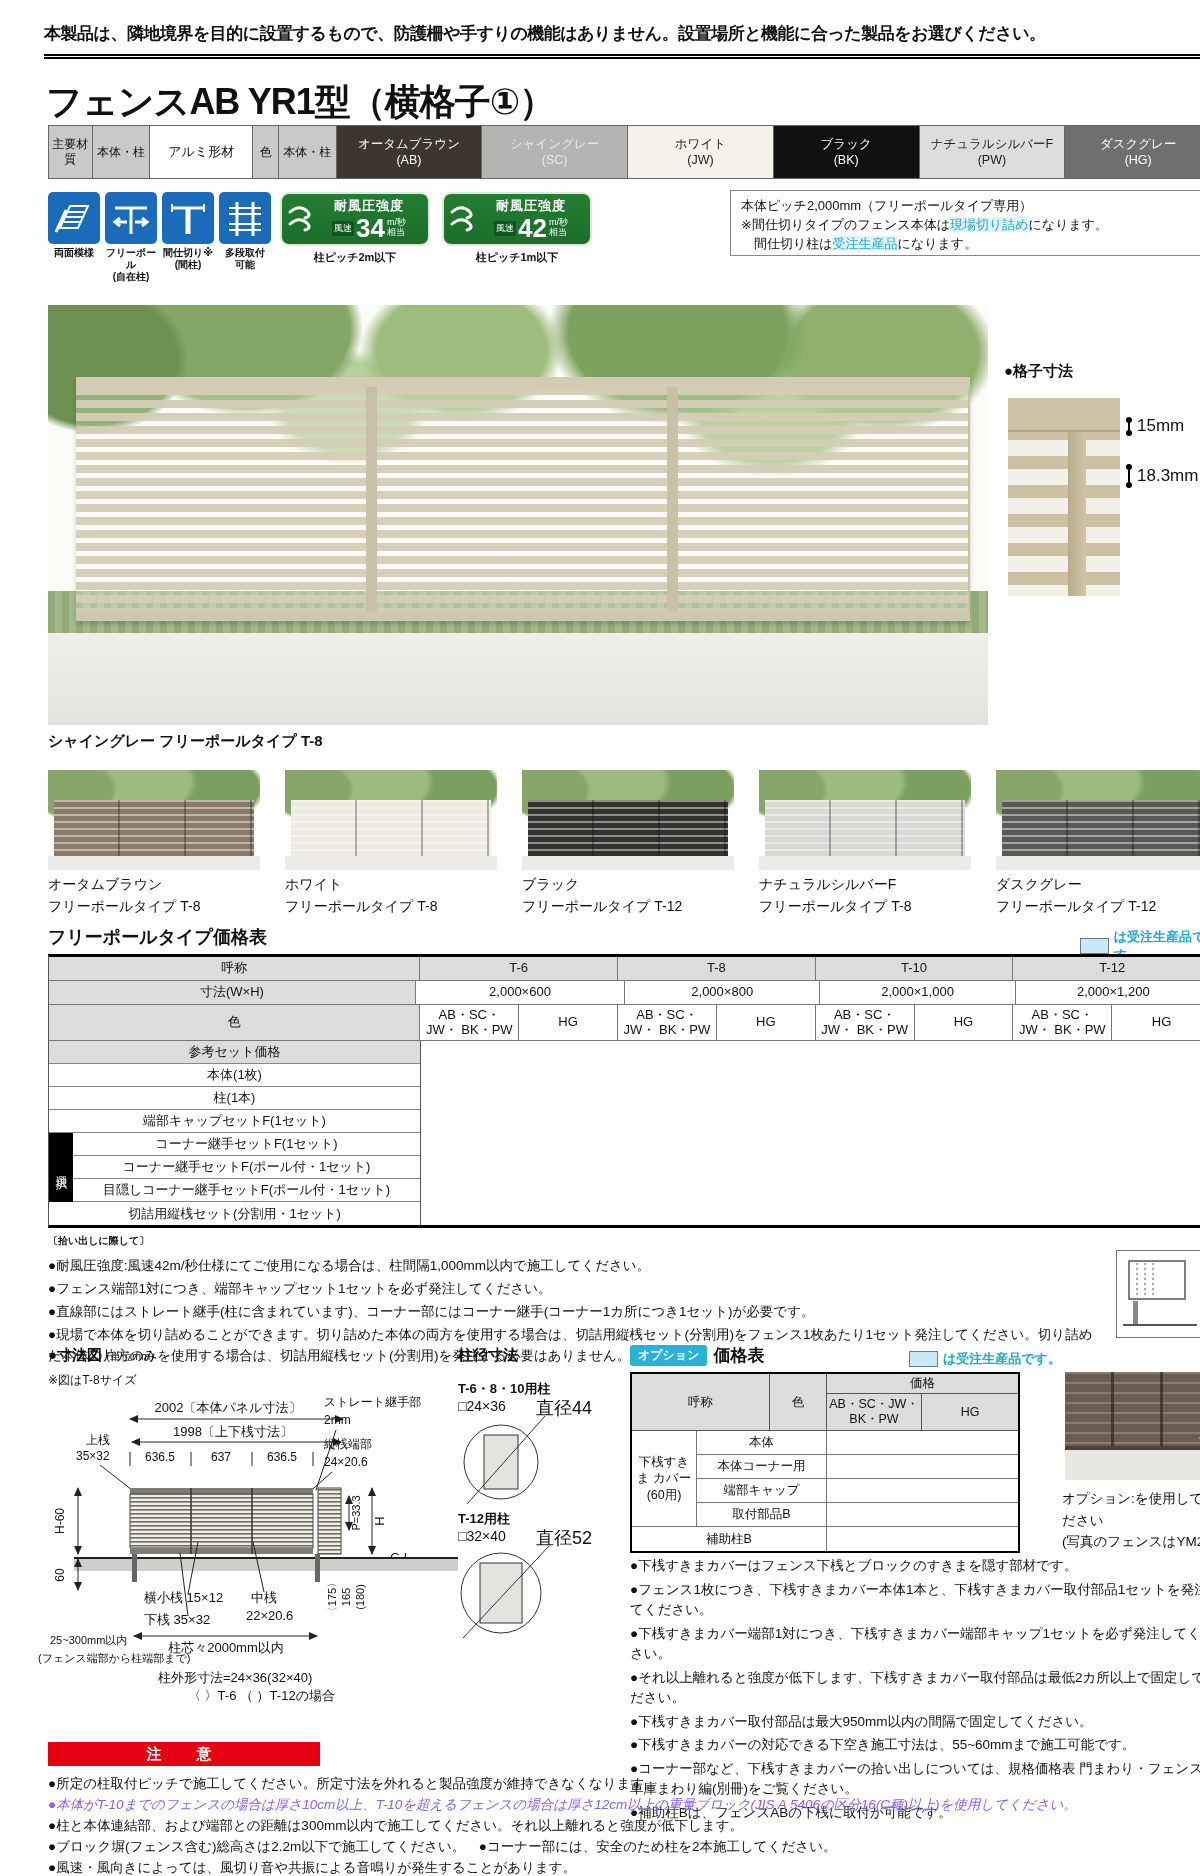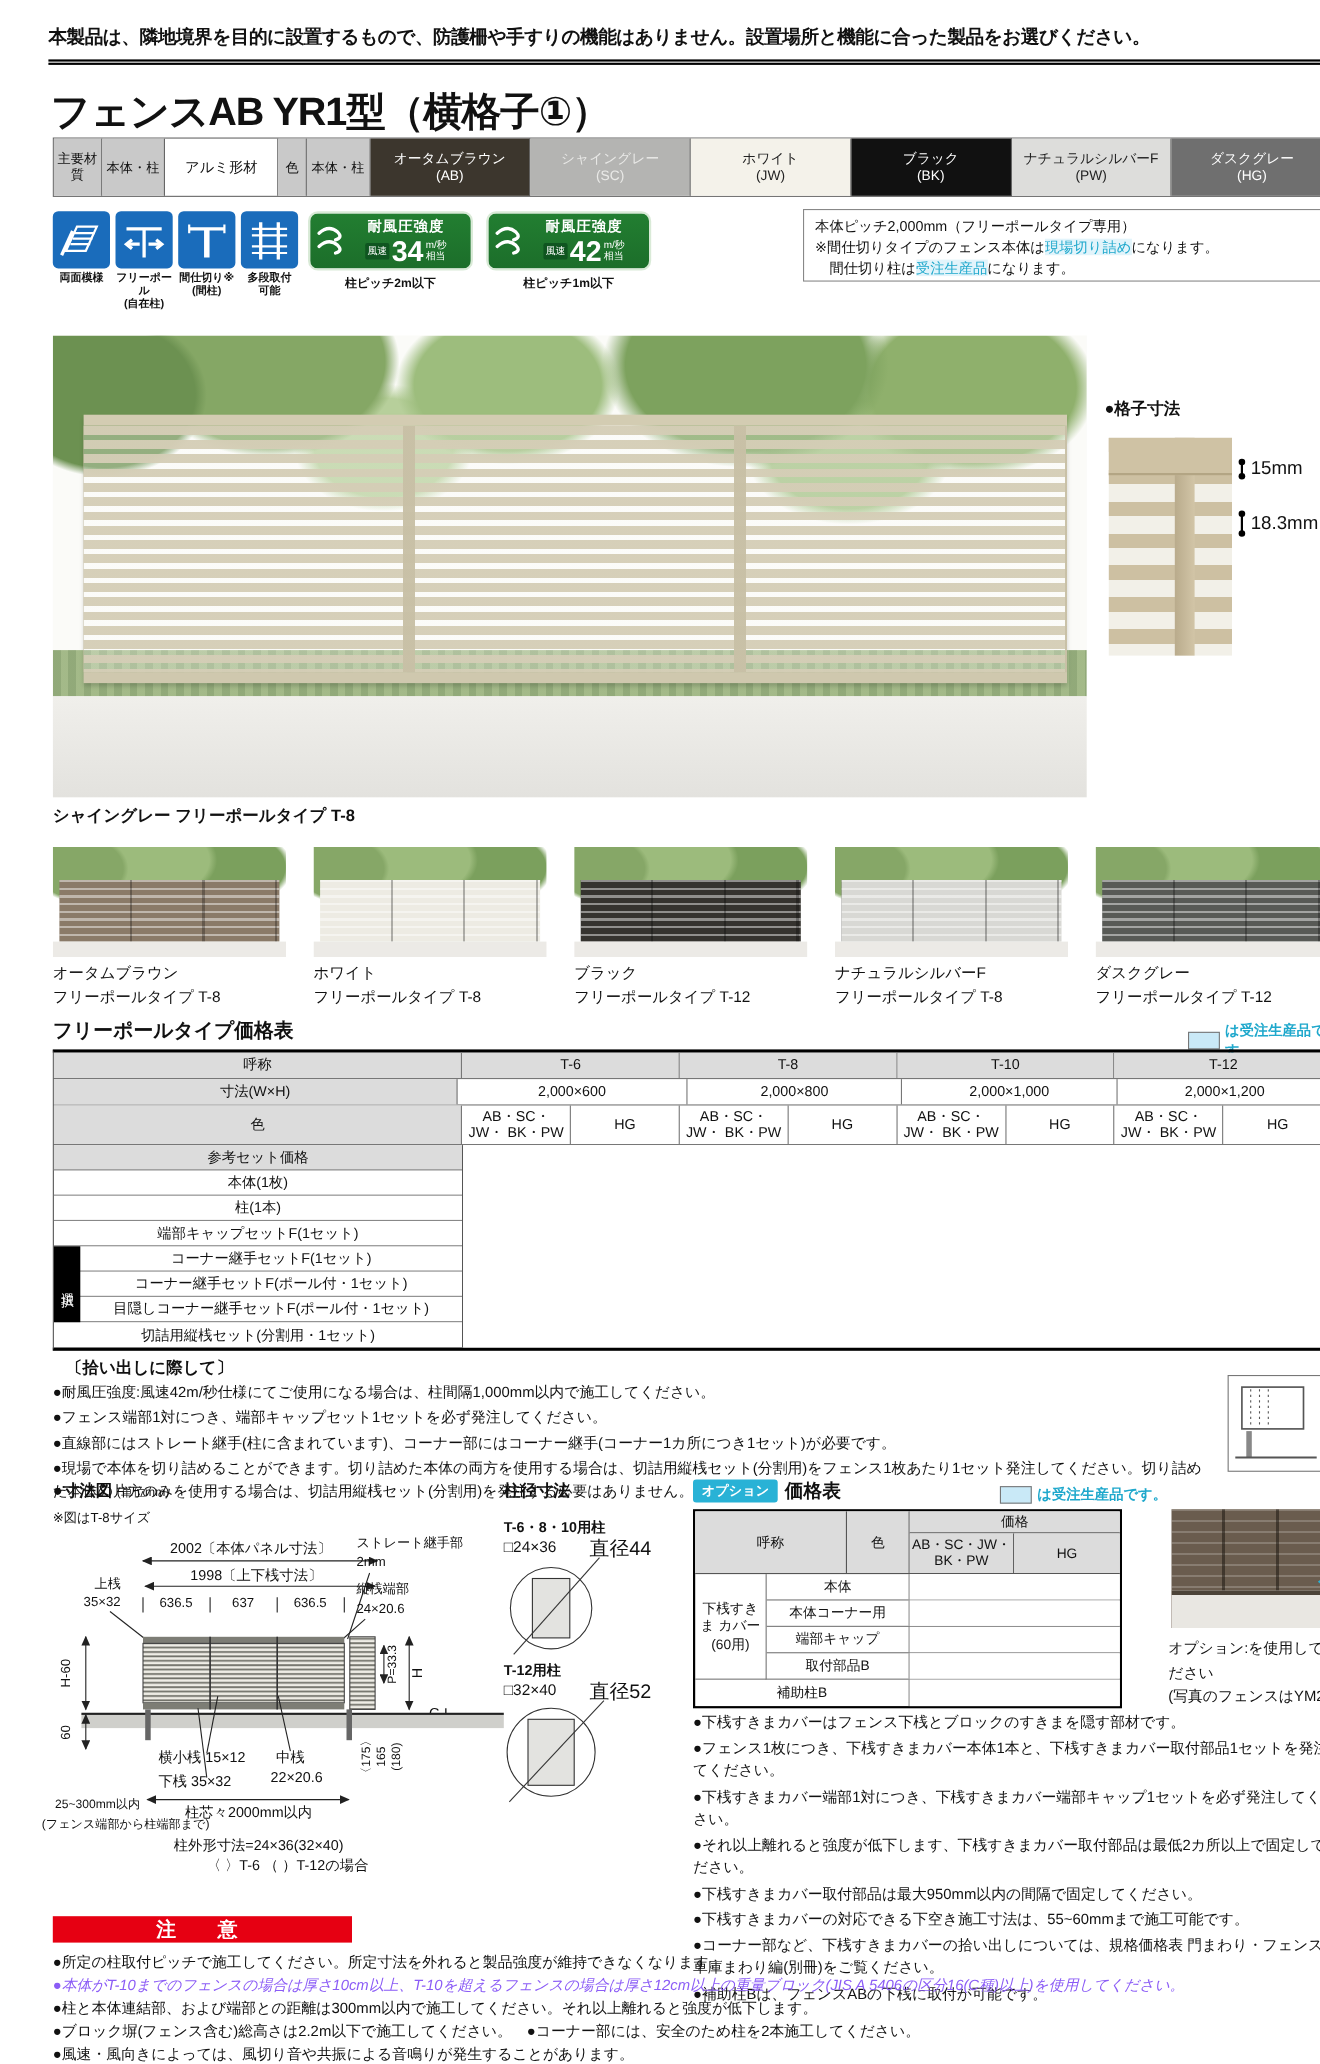--- a/index.html
+++ b/index.html
@@ -88,21 +88,21 @@
   .ptc{box-sizing:border-box;border-right:1px solid #777;display:flex;align-items:center;justify-content:center;text-align:center;font-size:13px;line-height:1.15;}
   .gray{background:#dcdcdc;}
   .pt-body{position:relative;display:flex;}
   .pt-labels{width:372px;box-sizing:border-box;border-right:1px solid #555;}
   .pt-lrow{height:23px;box-sizing:border-box;border-bottom:1px solid #888;display:flex;align-items:center;justify-content:center;font-size:13px;}
   .pt-lrow:last-child{border-bottom:none;}
   .pt-sel{position:absolute;left:0;top:92px;width:24px;height:69px;background:#000;color:#fff;display:flex;align-items:center;justify-content:center;font-size:12px;writing-mode:vertical-rl;letter-spacing:2px;}
   .pt-void{flex:1;background:#fff;}
 
   
-  .pk-title{left:30px;top:1234px;font-size:15px;font-weight:bold;}
+  .pk-title{left:18px;top:1234px;font-size:10px;font-weight:bold;}
   .pk-notes{left:18px;top:1256px;width:1046px;font-size:13.5px;line-height:1.55;}
   .pk-notes div{margin-bottom:2px;}
   .cutbox{left:1086px;top:1250px;width:96px;height:86px;border:1px solid #777;background:#fff;}
 
   
   .h-dim{left:18px;top:1346px;font-size:15px;font-weight:900;}
   .h-dim small{font-size:11px;font-weight:normal;}
   .dim-note{left:18px;top:1372px;font-size:12px;}
   .h-post{left:428px;top:1346px;font-size:15px;font-weight:900;}
   .opt-head{left:600px;top:1344px;display:flex;align-items:center;gap:6px;}
@@ -139,21 +139,21 @@
     repeating-linear-gradient(90deg,transparent 0 46px,rgba(30,24,18,.55) 46px 49px),
     repeating-linear-gradient(180deg,rgba(255,255,255,.20) 0 2px,transparent 2px 10px);}
   .opt-photo .base{position:absolute;left:0;right:0;bottom:0;height:30px;background:#e9e7e2;border-top:4px solid #4c4338;}
   .opt-arrow{left:1168px;top:1428px;}
   .opt-cap{left:1032px;top:1488px;font-size:13.5px;line-height:1.6;}
 
   .opt-notes{left:600px;top:1556px;width:598px;font-size:13.5px;line-height:1.52;}
   .opt-notes div{margin-bottom:3px;}
 
   
-  .ca-banner{left:18px;top:1742px;width:272px;height:24px;background:#e60012;color:#fff;font-size:18px;font-weight:bold;display:flex;align-items:center;justify-content:center;letter-spacing:10px;}
+  .ca-banner{left:18px;top:1742px;width:272px;height:24px;background:#e60012;color:#fff;font-size:15px;font-weight:bold;display:flex;align-items:center;justify-content:center;letter-spacing:10px;}
   .ca-notes{left:18px;top:1774px;width:1170px;font-size:13.5px;line-height:1.48;}
   .ca-notes div{margin-bottom:1px;}
   .red{color:#8b5cf6;font-style:italic;}
 
   svg text{font-family:"Liberation Sans","DejaVu Sans",sans-serif;}
 </style>
 </head>
 <body>
 
 <div id="page">

